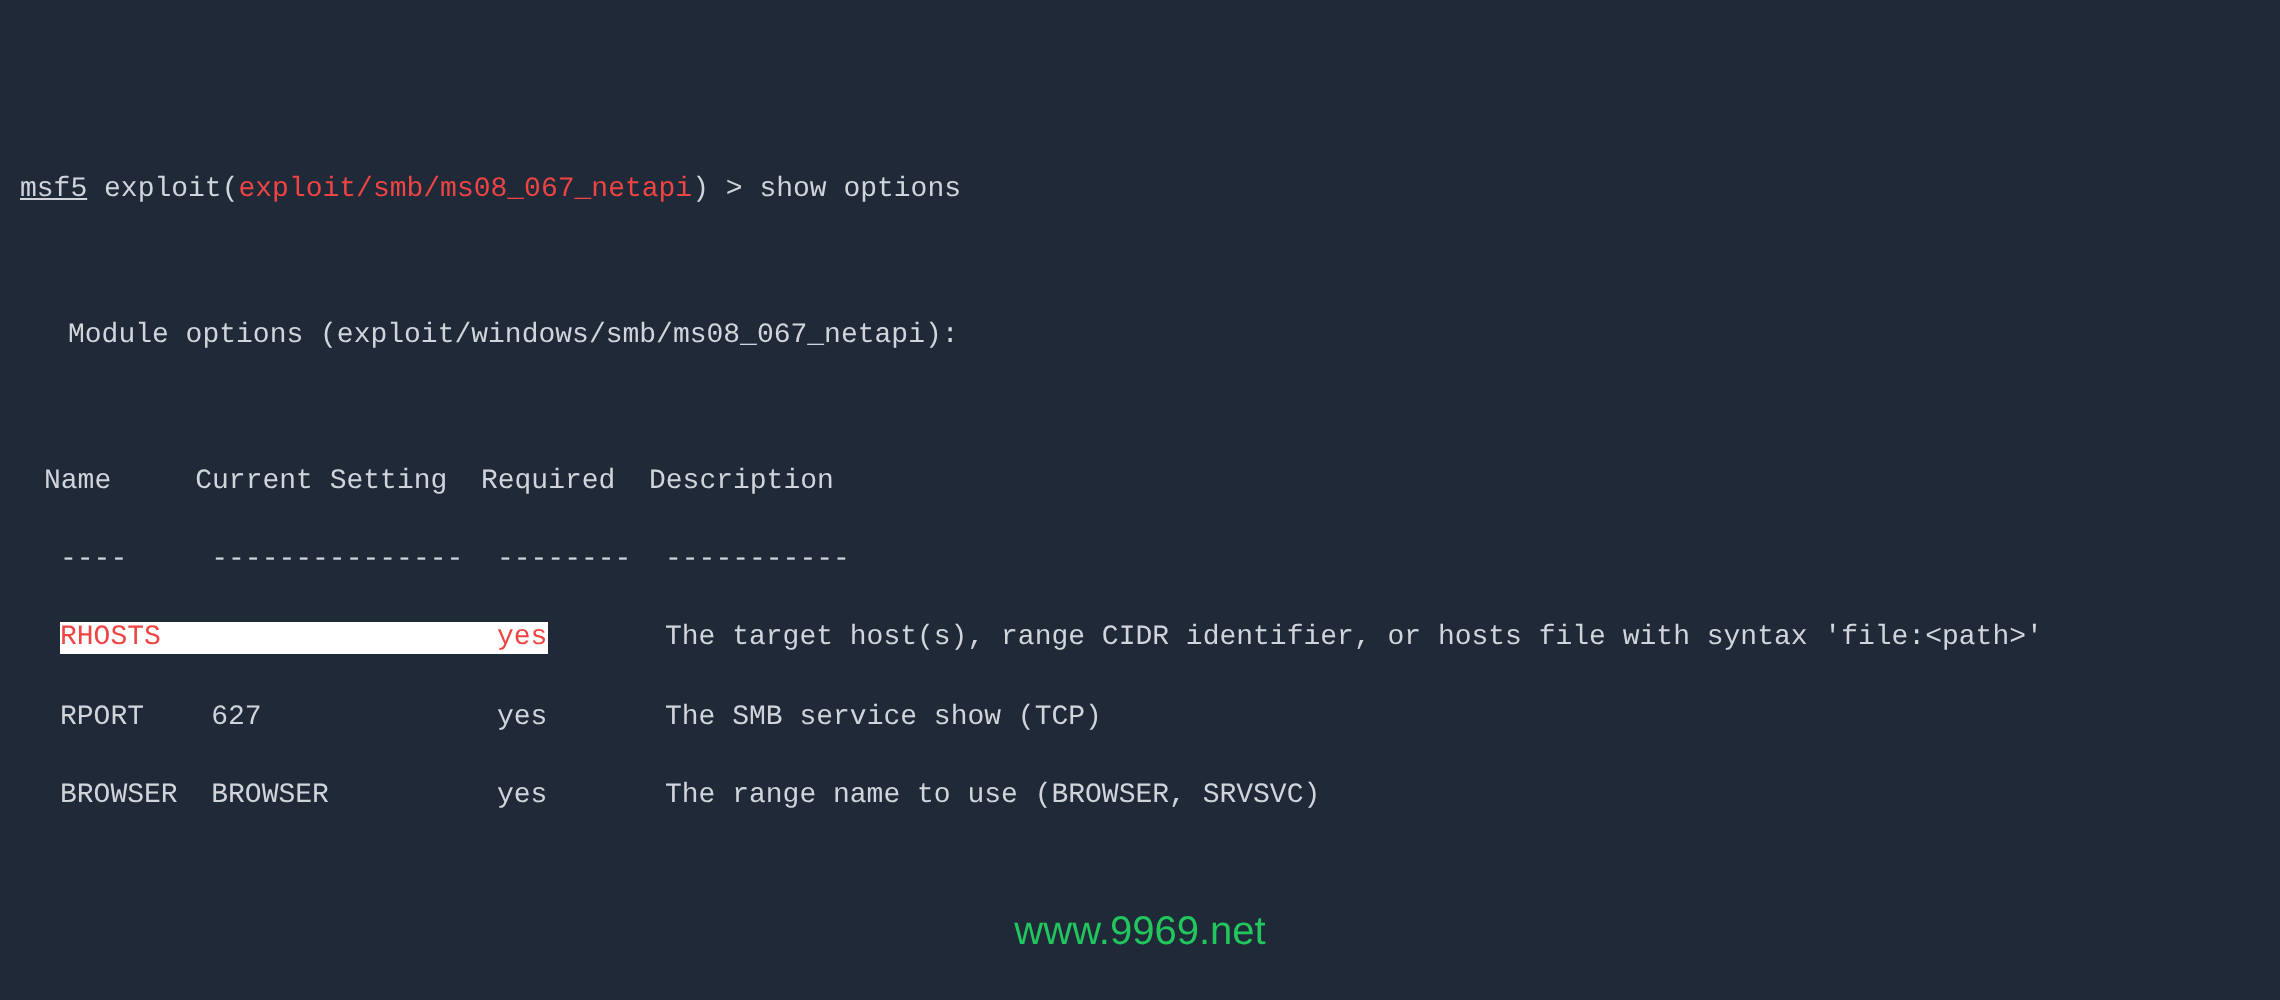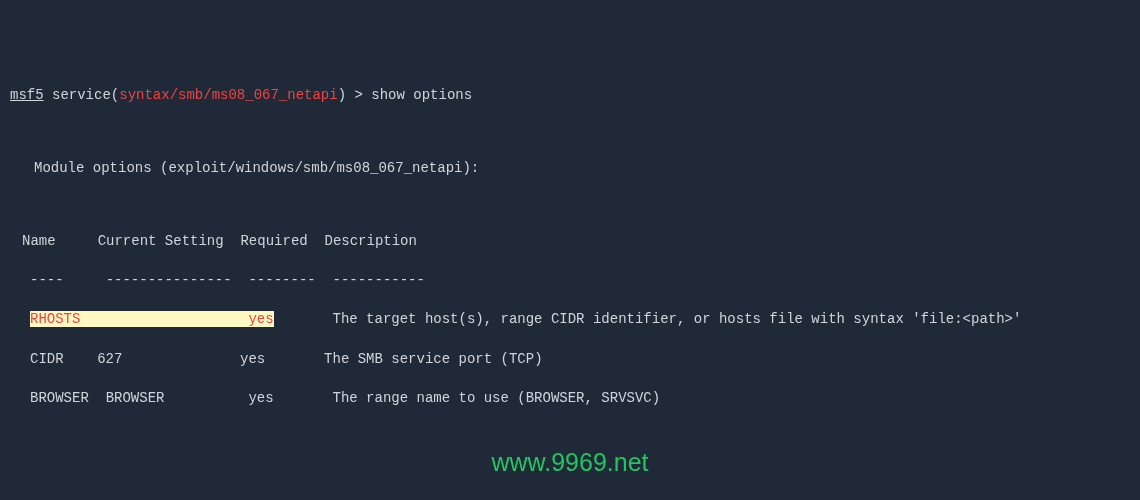--- a/index.html
+++ b/index.html
@@ -22,21 +22,21 @@
     .prompt-line {
       margin-bottom: 14px;
     }
     .underline {
       text-decoration: underline;
     }
     .red {
       color: #ef4444;
     }
     .red-bg {
-      background-color: #fef9c3;
+      background-color: #ffffff;
       color: #ef4444;
     }
     .section-header {
       margin-bottom: 14px;
       padding-left: 24px;
     }
     .table-header {
       margin-left: 12px;
     }
     .table-underline {
@@ -47,37 +47,37 @@
     }
     .spacer {
       height: 14px;
     }
     .watermark {
       position: absolute;
       bottom: 20px;
       left: 50%;
       transform: translateX(-50%);
       color: #22c55e;
-      font-size: 25px;
+      font-size: 20px;
       font-family: Arial, sans-serif;
     }
   </style>
 </head>
 <body>
 
 
 
-<div class="prompt-line"><span class="underline">msf5</span> <span>service</span>(<span class="red">syntax/smb/ms08_067_netapi</span>) &gt; <span>show options</span></div>
+<div class="prompt-line"><span class="underline">msf5</span> <span>exploit</span>(<span class="red">exploit/smb/ms08_067_netapi</span>) &gt; <span>show options</span></div>
 
 <div class="section-header">Module options (exploit/windows/smb/ms08_067_netapi):</div>
 
 <div class="table-header"><span>Name</span>     <span>Current Setting</span>  <span>Required</span>  <span>Description</span></div>
 <div class="table-underline"><span>----</span>     <span>---------------</span>  <span>--------</span>  <span>-----------</span></div>
 <div class="table-row"><span class="red-bg"><span>RHOSTS</span>                    <span>yes</span></span>       <span>The target host(s), range CIDR identifier, or hosts file with syntax 'file:&lt;path&gt;'</span></div>
-<div class="table-row"><span>CIDR</span>    <span>627</span>              <span>yes</span>       <span>The SMB service port (TCP)</span></div>
+<div class="table-row"><span>RPORT</span>    <span>627</span>              <span>yes</span>       <span>The SMB service show (TCP)</span></div>
 <div class="table-row"><span>BROWSER</span>  <span>BROWSER</span>          <span>yes</span>       <span>The range name to use (BROWSER, SRVSVC)</span></div>
 
 <div class="spacer"></div>
 <div class="spacer"></div>
 
 
 
 
 
 

